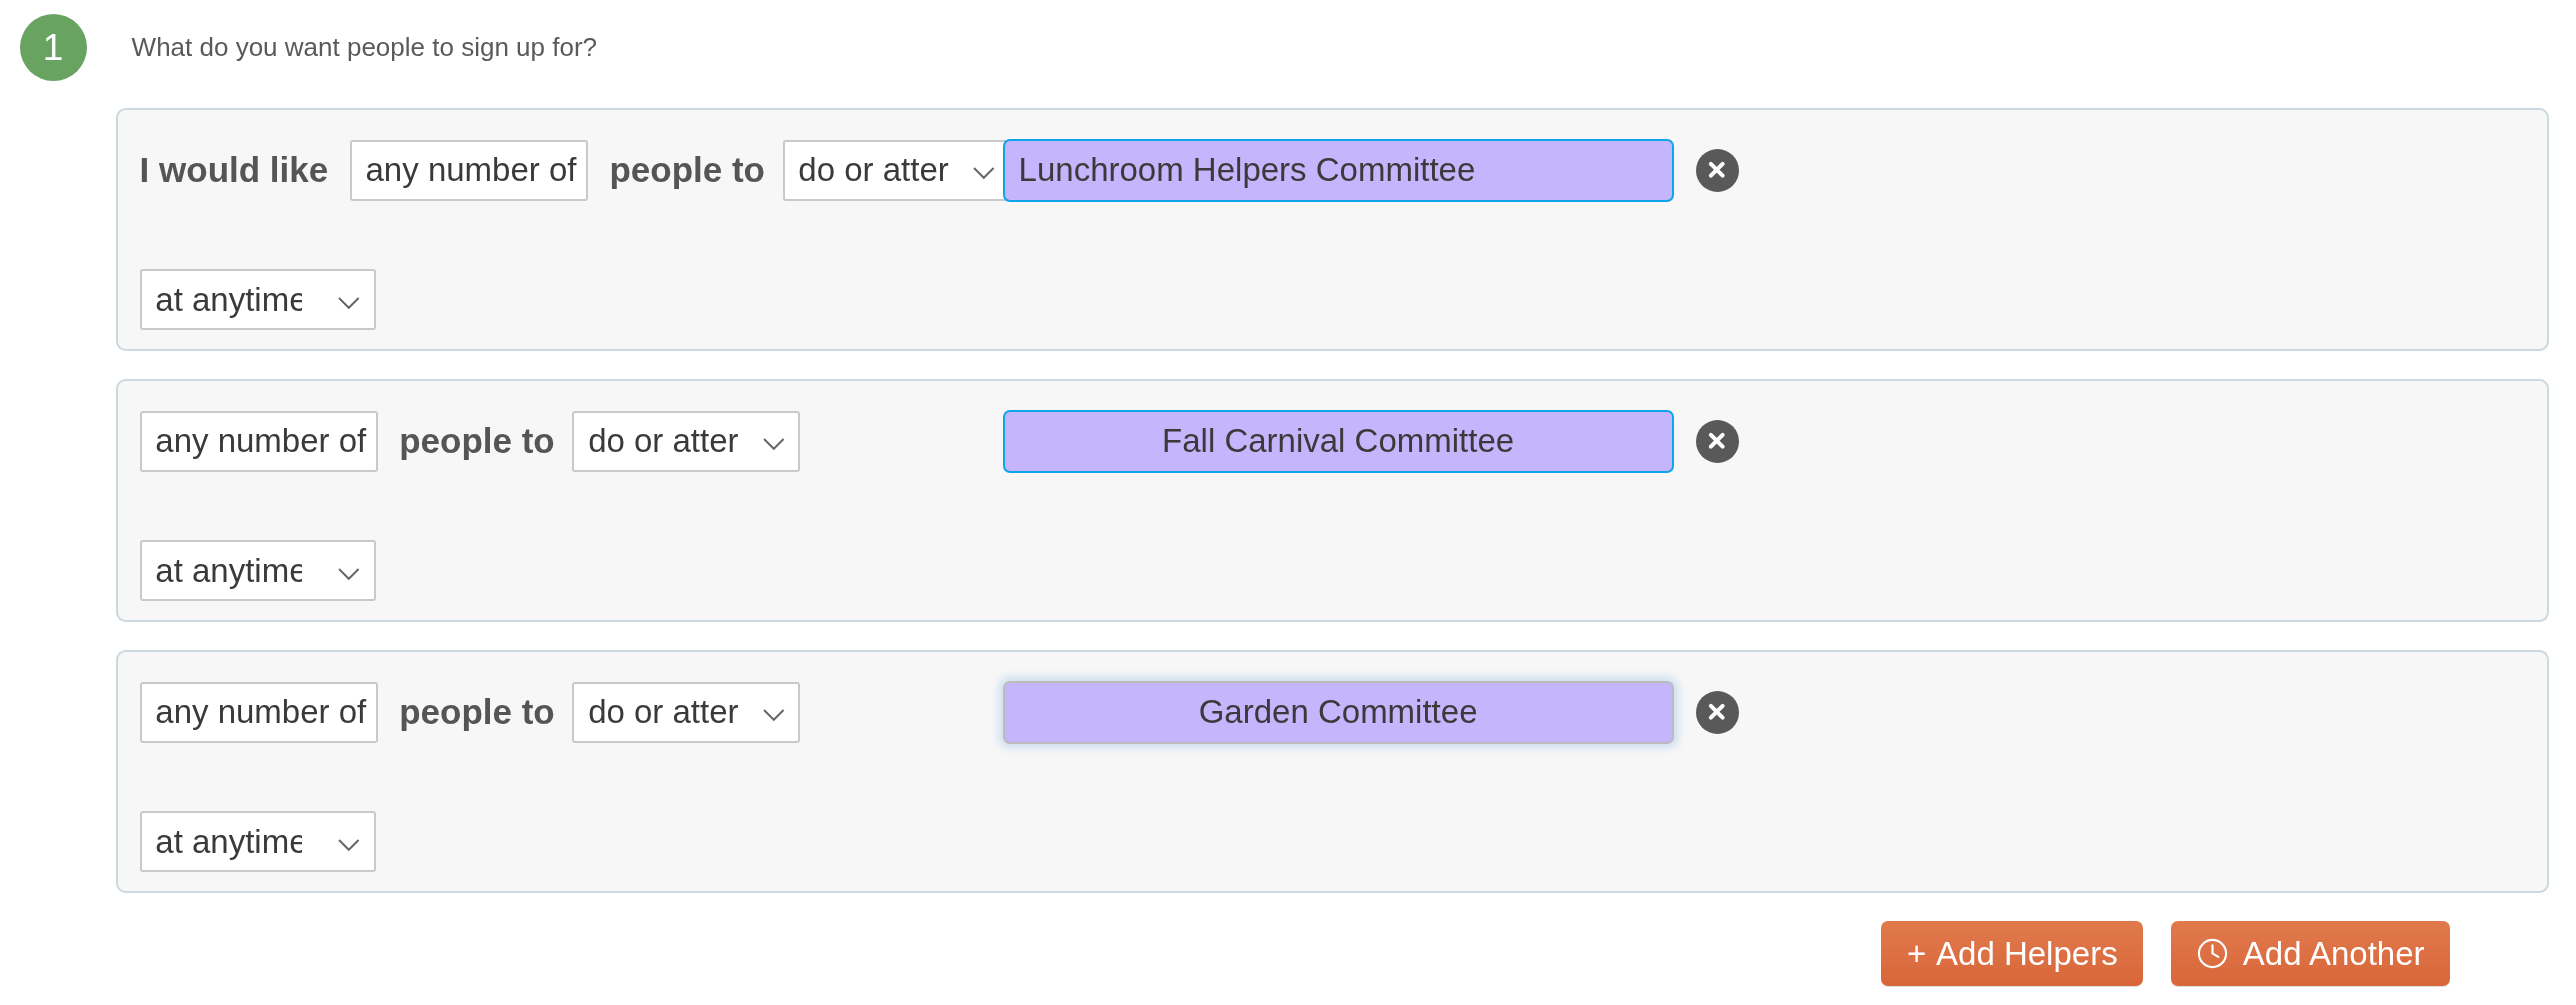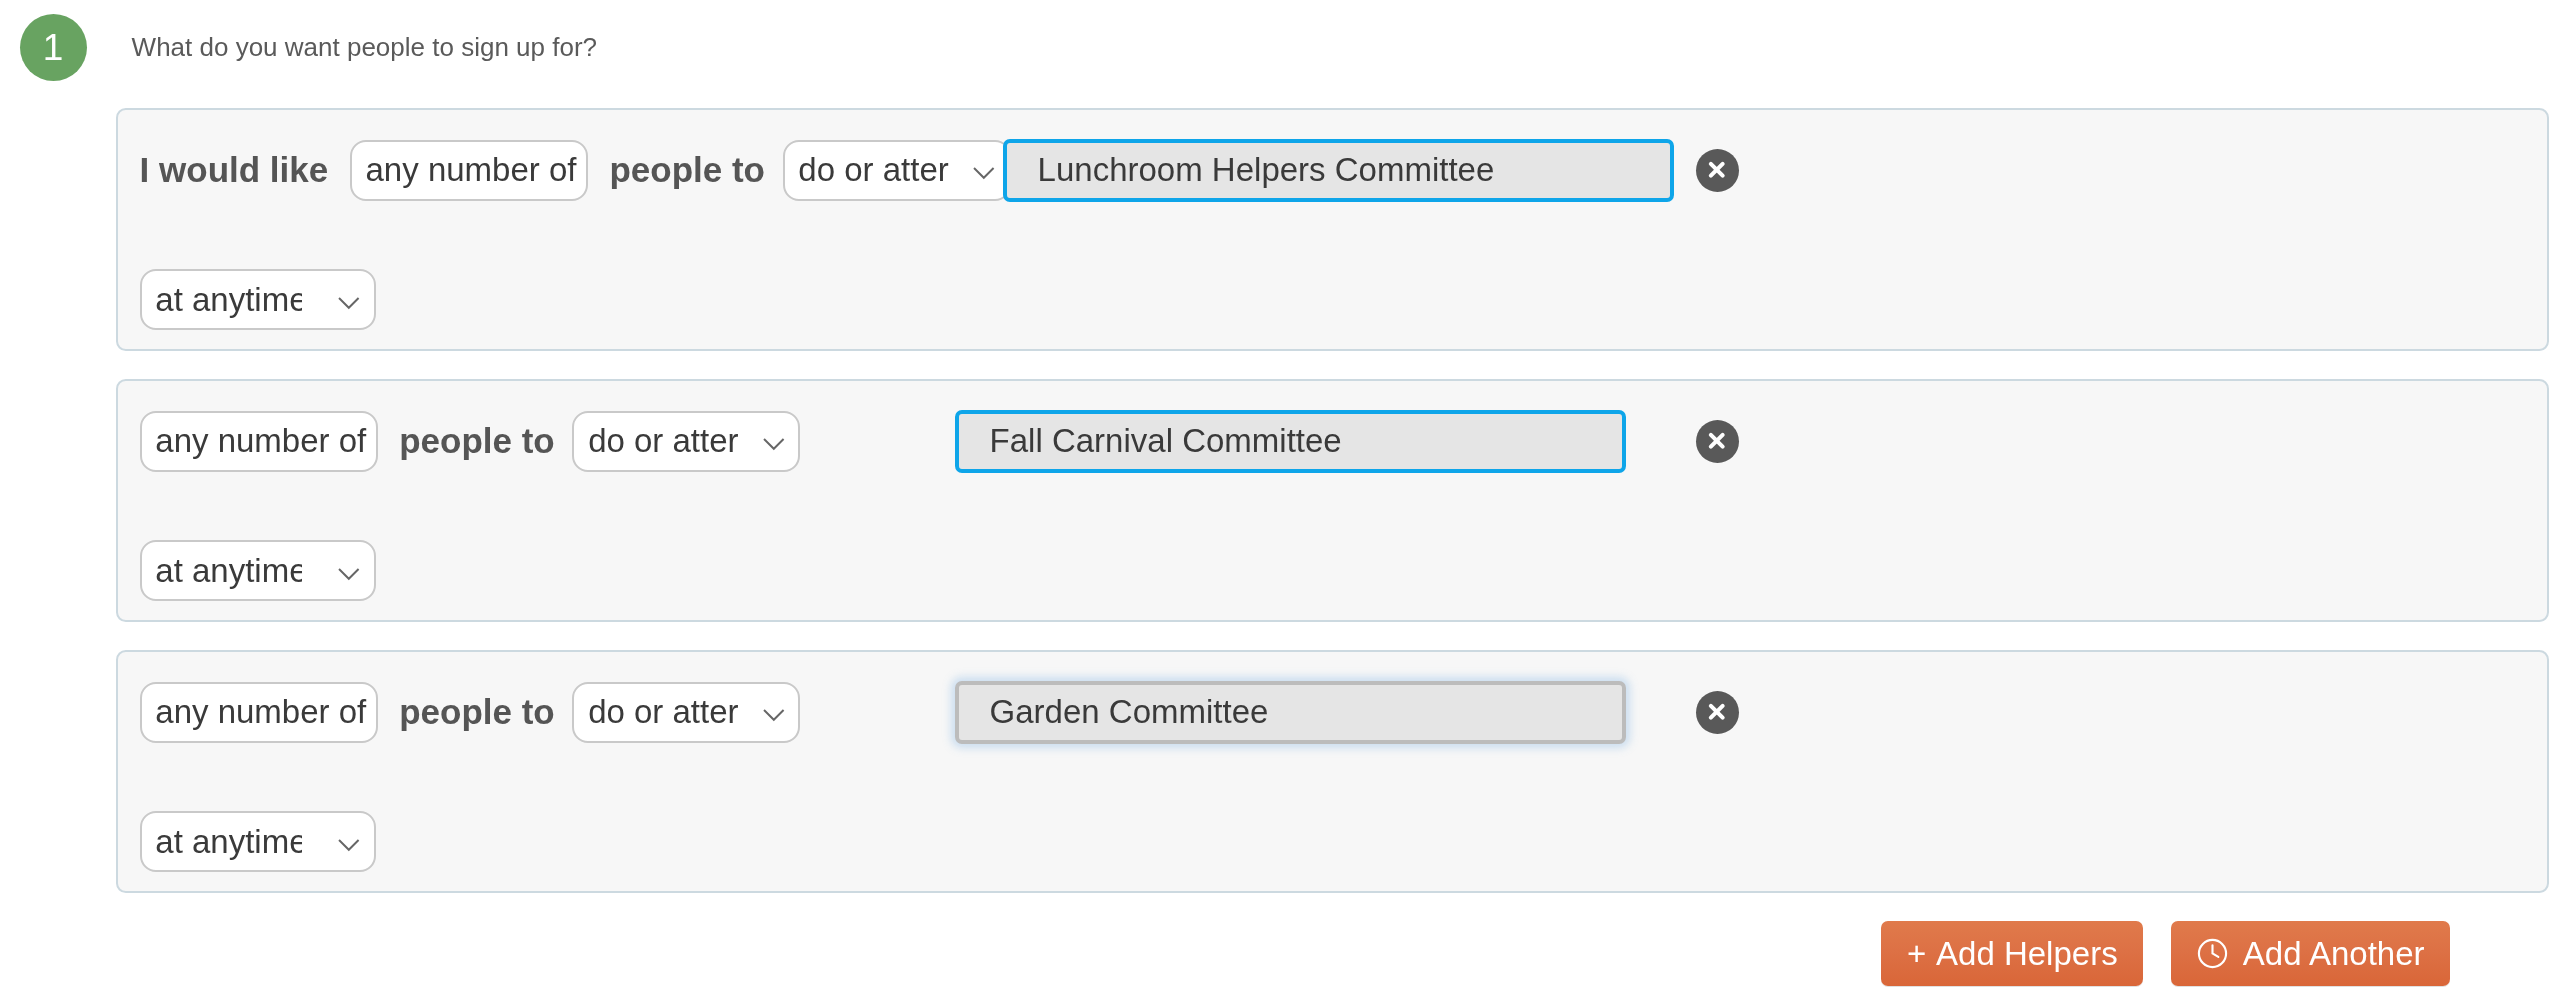--- a/index.html
+++ b/index.html
@@ -79,21 +79,21 @@
     color: #555555;
     font-weight: 700;
   }
 
   
   .sel {
     position: relative;
     height: 61px;
     background: #ffffff;
     border: 2px solid #c9c9c9;
-    border-radius: 16px;
+    border-radius: 3px;
     font-size: 33px;
     color: #3a3a3a;
     display: flex;
     align-items: center;
     overflow: hidden;
     font-family: "Liberation Sans", sans-serif;
   }
   .sel .sel-txt {
     padding-left: 13.7px;
     padding-right: 5.9px;
@@ -124,26 +124,26 @@
   .sel-when {
     width: 236px;
     min-width: 236px;
     gap: 36px;
   }
 
   
   .txt {
     width: 671px;
     height: 63px;
-    background: #e5e5e5;
-    border: 4px solid #0ea5e9;
+    background: #c4b5fd;
+    border: 2px solid #0ea5e9;
     border-radius: 6.9px;
     font-size: 33px;
     color: #3a3a3a;
-    padding: 0 31px;
+    padding: 0 14px;
     font-family: "Liberation Sans", sans-serif;
     outline: none;
   }
   .txt.focused {
     border-color: #bcbcbc;
     box-shadow: 0 0 8.8px 3.9px rgba(120,175,225,0.35);
   }
 
   
   .x-btn {
@@ -158,21 +158,21 @@
     cursor: pointer;
   }
 
   
   .gap-22 { width: 21.6px; flex: 0 0 auto; }
   .gap-18 { width: 17.7px; flex: 0 0 auto; }
   .gap-28 { width: 27.5px; flex: 0 0 auto; }
   .col-text-r1 { position: absolute; left: 863px; }
   .col-x-r1    { position: absolute; left: 1556px; }
 
-  .col-text-r  { position: absolute; left: 815px; }
+  .col-text-r  { position: absolute; left: 863px; text-align: center; }
   .col-x-r     { position: absolute; left: 1556px; }
 
   
   .footer {
     position: absolute;
     left: 0;
     top: 921px;
     width: 2576px;
     display: flex;
     justify-content: flex-end;

